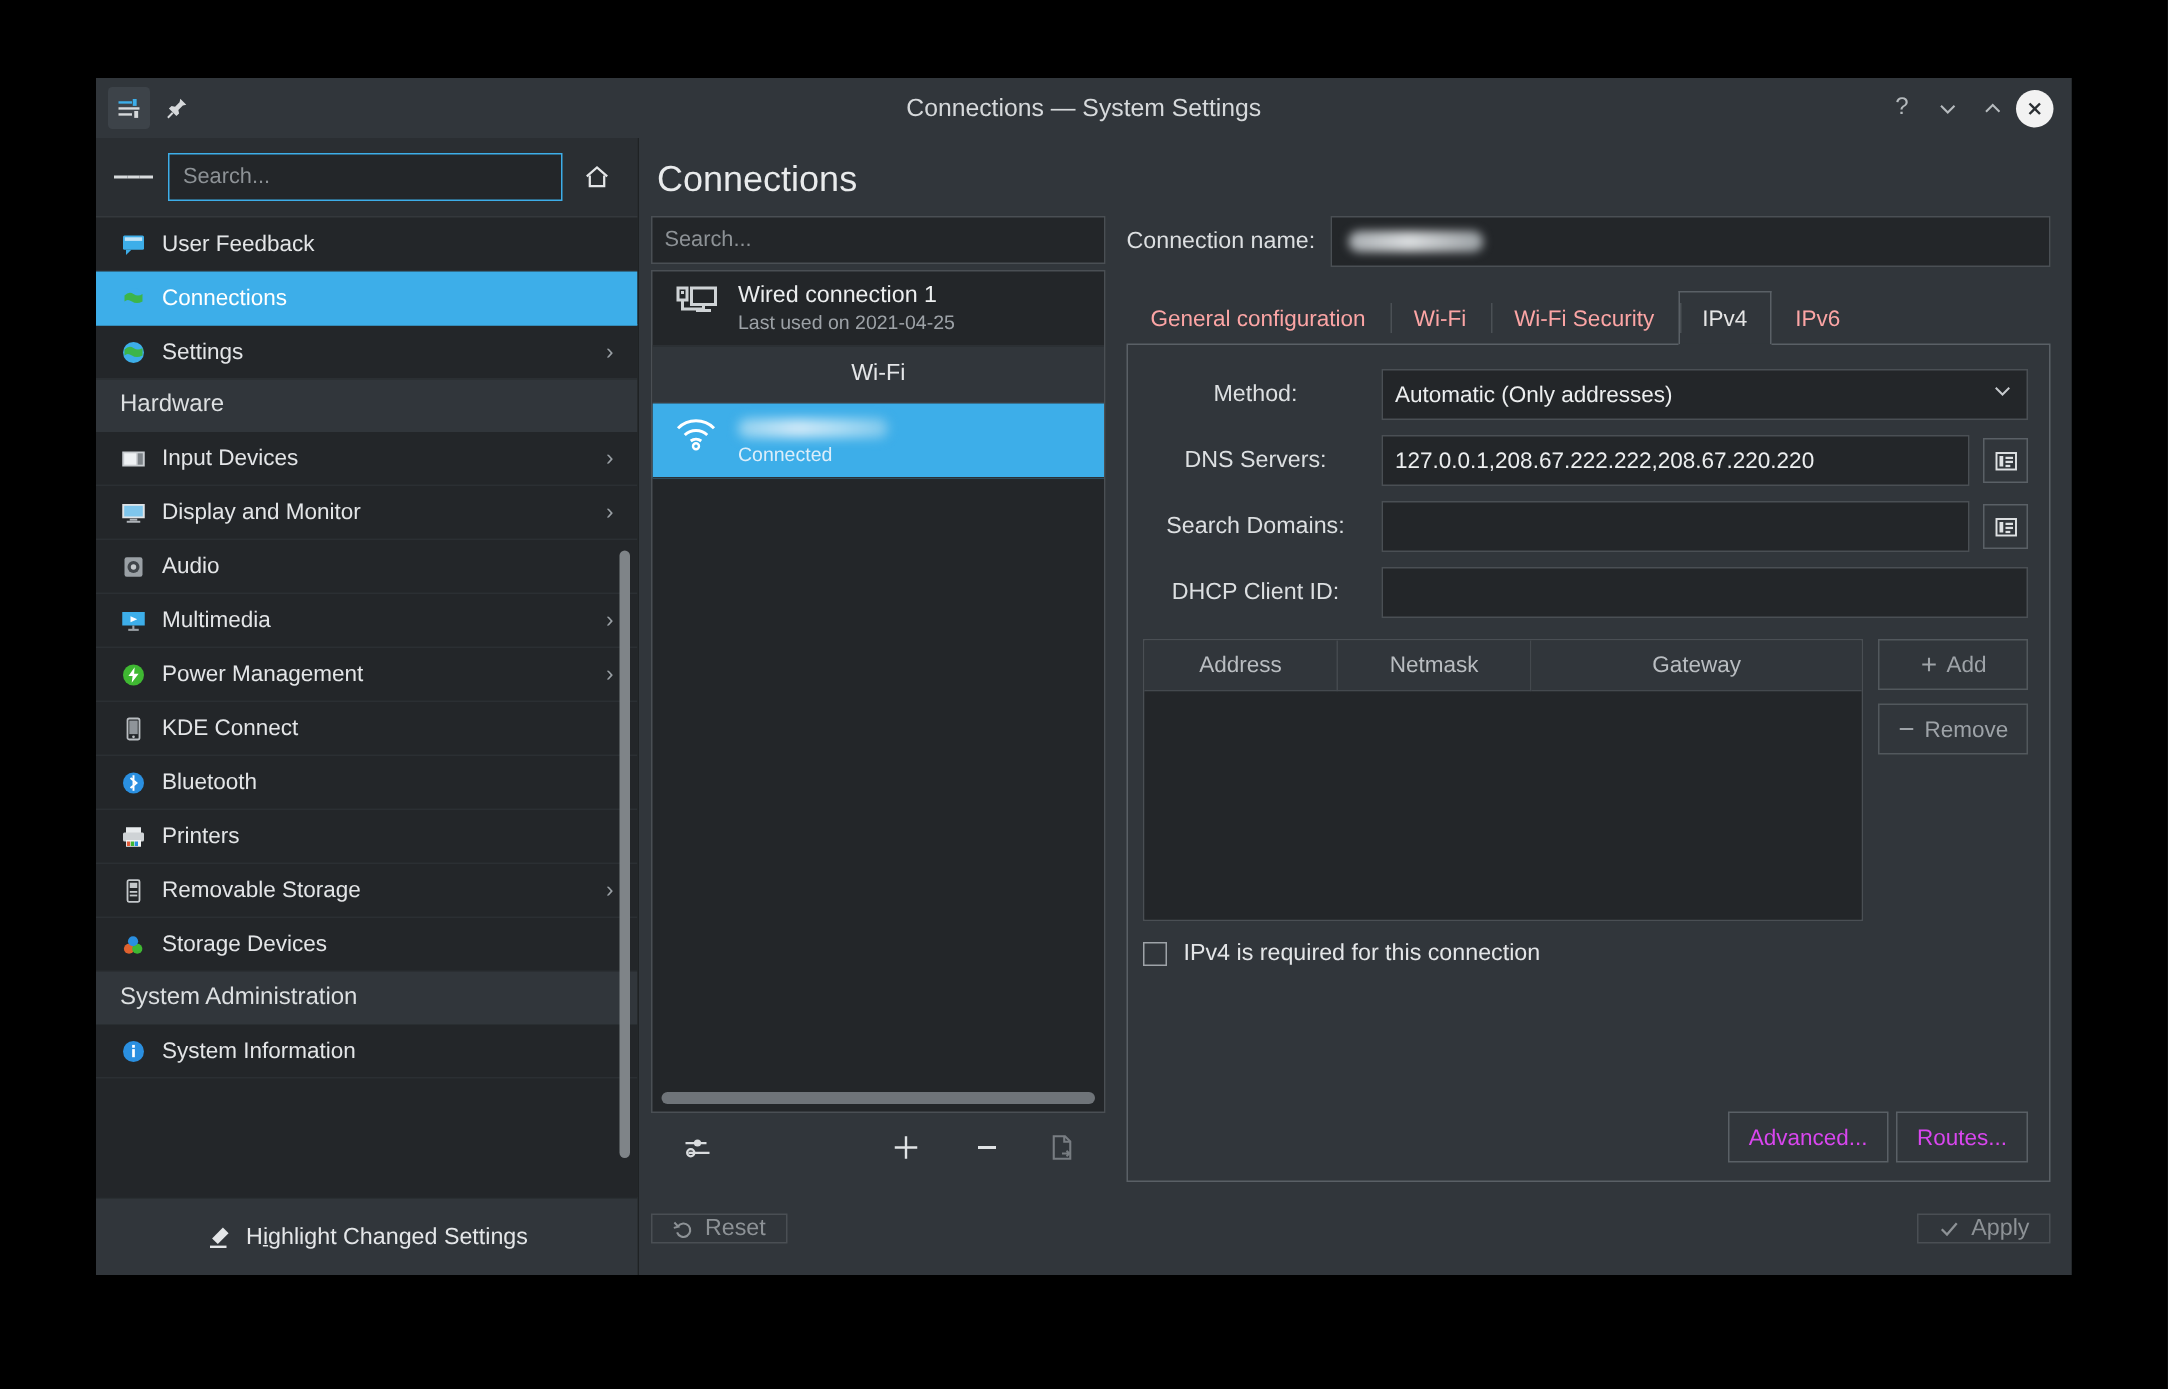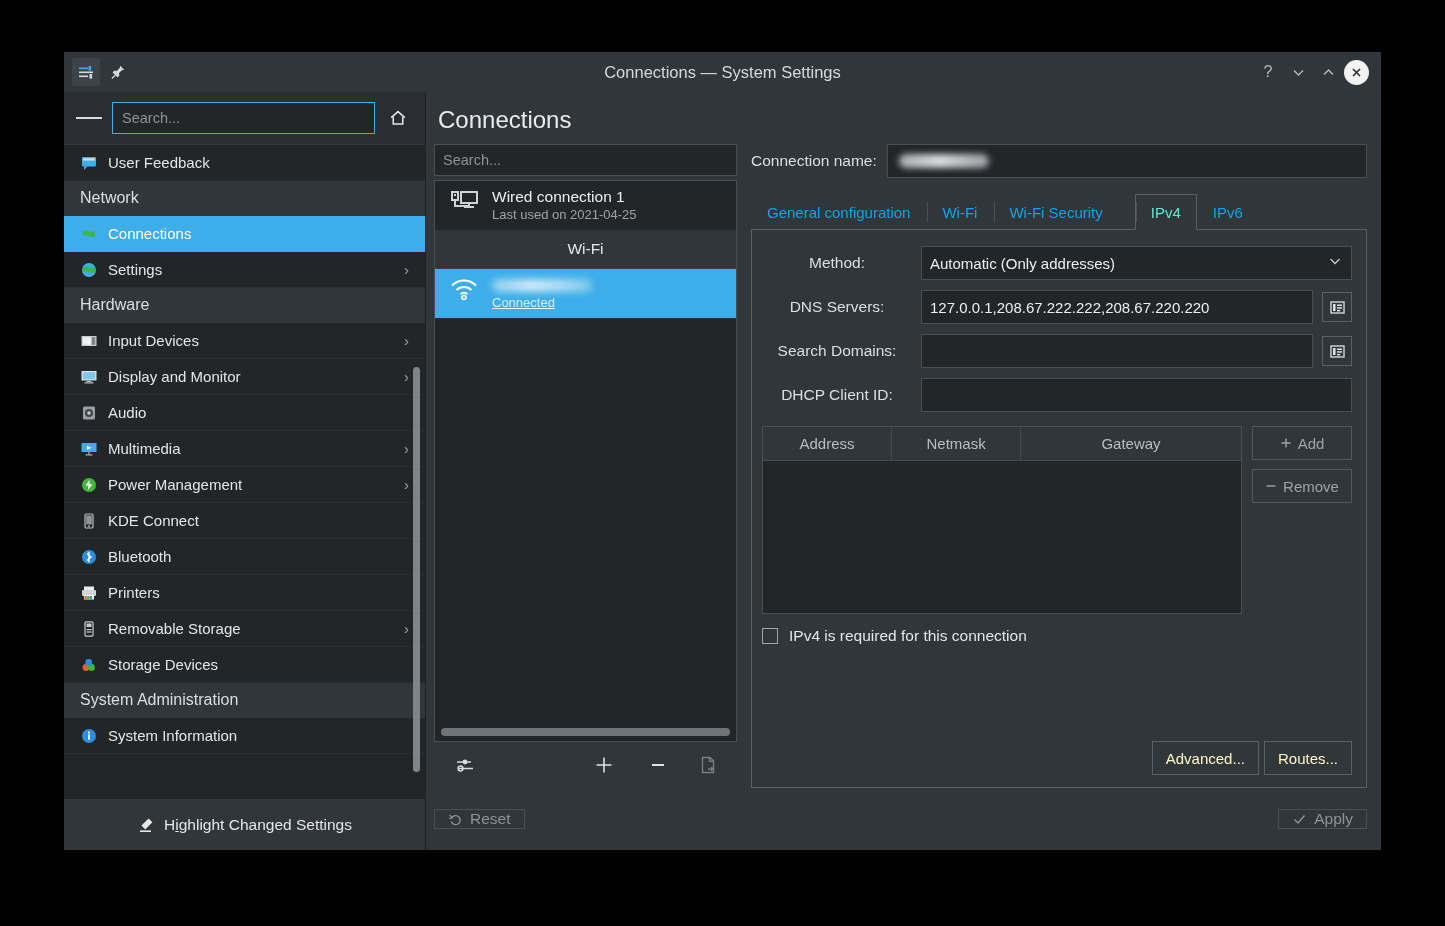--- a/index.html
+++ b/index.html
@@ -162,21 +162,21 @@
     text-align: center;
     font-size: 15.5px; color: #e4e6e8;
     padding: 9px 0 10px 0;
     border-bottom: 1px solid #3b4045;
   }
   .cl-item {
     display: flex; align-items: flex-start; gap: 13px;
     padding: 7px 10px 8px 14px;
     border-bottom: 1px solid #2c3034;
   }
-  .cl-item.selected { background: #3daee9; text-decoration: underline; }
+  .cl-item.selected { background: #3daee9; }
   .cl-text { display: flex; flex-direction: column; gap: 1px; min-width: 0; }
   .cl-name { font-size: 15.5px; color: #eceeef; }
   .cl-sub { font-size: 13px; color: #9da2a7; }
   .cl-item.selected .cl-sub { color: #dceefa; }
   .blurred-name {
     height: 13px; width: 100px;
     background: linear-gradient(90deg,#8fd0ef,#cfe9f8 40%,#a9dbf3 70%,#7cc7ec);
     filter: blur(3.5px);
     border-radius: 6px;
     margin: 3px 0 2px 0;
@@ -212,38 +212,37 @@
   #conn-name-blur {
     height: 14px; width: 90px;
     background: linear-gradient(90deg,#a8adb1,#d9dcde 45%,#b6babd 75%,#9aa0a4);
     filter: blur(3.2px);
     border-radius: 7px; margin-left: 3px;
   }
 
   
   #tabs { display: flex; align-items: flex-end; position: relative; z-index: 2; }
   .tab {
-    font-size: 15px; color: #0ea5e9;
+    font-size: 15px; color: #fca5a5;
     padding: 9px 15px 8px 15px;
     border: 1px solid transparent;
     border-bottom: none;
     background: transparent;
     position: relative;
   }
   .tab + .tab::before {
     content: ""; position: absolute; left: 0; top: 7px; bottom: 7px;
     width: 1px; background: #4b5055;
   }
   .tab.active {
     background: #31363b;
     border: 1px solid #5a6066;
     border-bottom: 1px solid #31363b;
     margin-bottom: -1px;
-    color: #5eead4;
-    margin-left: 16px;
+    color: #e5e5e5;
   }
   .tab.active + .tab::before { display: none; }
 
   #tab-panel {
     flex: 1;
     border: 1px solid #5a6066;
     background: #31363b;
     padding: 16px 14px 12px 10px;
     display: flex; flex-direction: column;
     min-height: 0;
@@ -305,21 +304,21 @@
     width: 16px; height: 16px; flex: 0 0 16px;
     border: 1px solid #9ea3a8; background: transparent;
   }
   #req-label { font-size: 15.5px; color: #e4e6e8; }
 
   #panel-spacer { flex: 1; }
   #panel-btns { display: flex; justify-content: flex-end; gap: 5px; }
   .panel-btn {
     height: 34px; padding: 0 13px;
     border: 1px solid #5a6066; background: #31363b;
-    color: #fef9c3; font-size: 15px;
+    color: #d946ef; font-size: 15px;
     display: flex; align-items: center; justify-content: center;
   }
 
   
   #win-footer {
     height: 62px; flex: 0 0 62px;
     display: flex; align-items: center;
     padding: 0 14px 0 8px;
   }
   .foot-btn {
@@ -398,21 +397,20 @@
             <div class="sb-item">
               <span class="ico">
                 <svg width="18" height="18" viewBox="0 0 18 18" style="display:block">
                   <rect x="2" y="3" width="14" height="9.5" rx="1" fill="#3daee9"></rect>
                   <rect x="3.2" y="4.2" width="11.6" height="2.4" fill="#bfe3f7"></rect>
                   <path d="M4 12.5 L4 16 L7.6 12.5 Z" fill="#3daee9"></path>
                 </svg>
               </span>
               <span class="label">User Feedback</span>
             </div>
-            <div class="sb-section">Network</div>
             <div class="sb-item selected">
               <span class="ico">
                 <svg width="18" height="18" viewBox="0 0 18 18" style="display:block">
                   <circle cx="9" cy="9" r="7" fill="#3daee9"></circle>
                   <path d="M3 7 Q6 4 9 6 Q12 8 15 6 L15 11 Q11 13 8 11 Q5 9 3 11 Z" fill="#3cb54a"></path>
                 </svg>
               </span>
               <span class="label">Connections</span>
             </div>
             <div class="sb-item">

